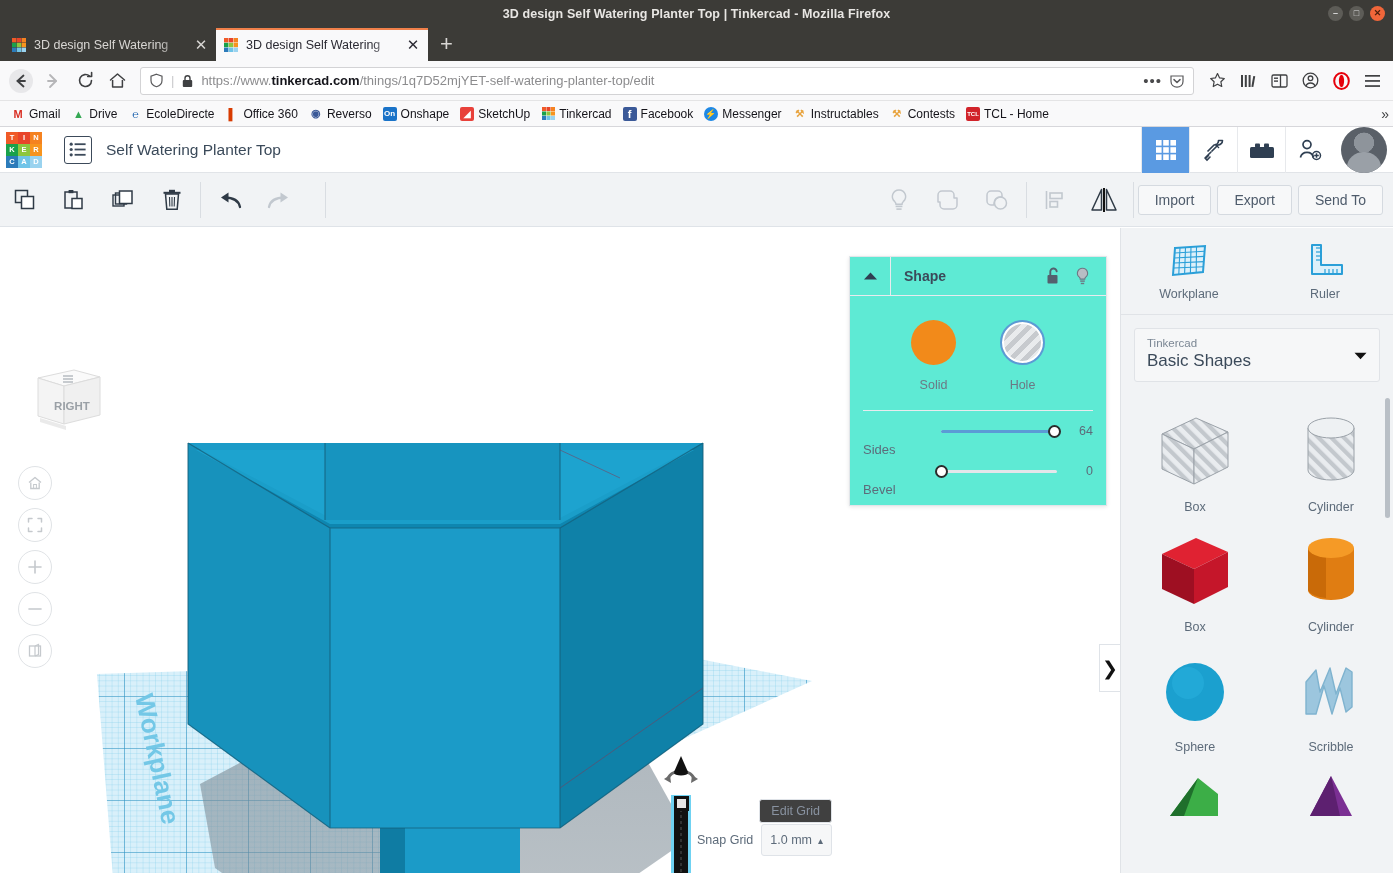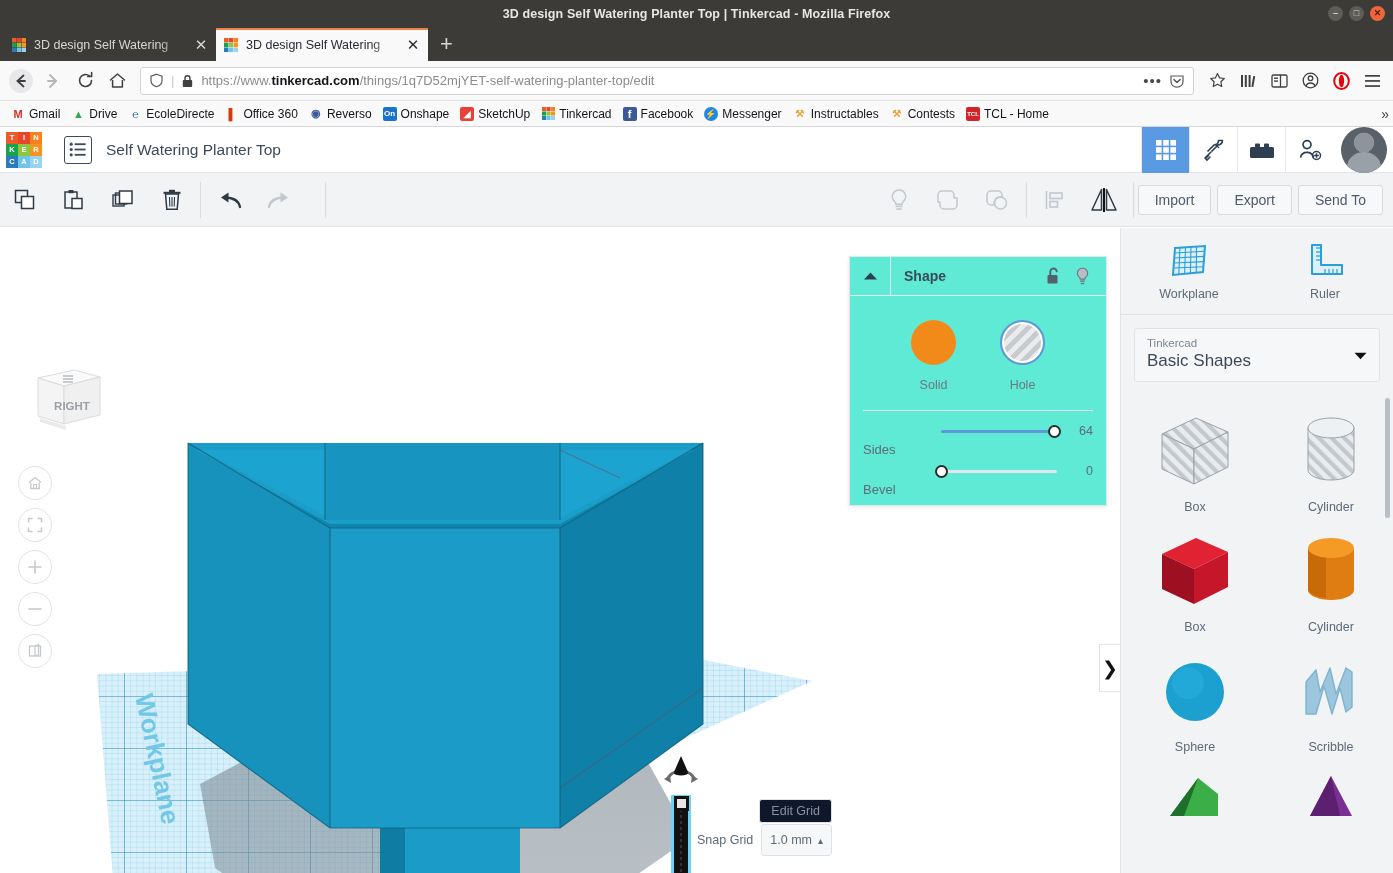--- a/index.html
+++ b/index.html
@@ -116,21 +116,21 @@
   .track .knob { position: absolute; top: 50%; width: 13px; height: 13px; margin-top:-6.5px; margin-left:-6.5px;
     border: 2px solid #2b2b2b; border-radius: 50%; background: #fff; }
   .sval { width: 26px; text-align: right; font-size: 12.5px; color: #5d6b7a; }
 
   #paneltoggle { position: absolute; right: 273px; top: 517px; width: 21px; height: 48px; background: #fff;
     border: 1px solid #dfe3e8; border-right: none; display:flex;align-items:center;justify-content:center;
     font-size: 19px; color: #111; }
 
   
   #editgrid { position: absolute; right: 288px; bottom: 50px; height: 24px; padding: 0 11px;
-    border: 1px solid #dfe3e8; border-radius: 3px; background: #0f172a; color: #8892a0; font-size: 12.5px;
+    border: 1px solid #dfe3e8; border-radius: 3px; background: #404040; color: #8892a0; font-size: 12.5px;
     display: flex; align-items: center; }
   #snapgrid { position: absolute; right: 288px; bottom: 17px; display: flex; align-items: center; gap: 8px;
     font-size: 12.5px; color: #5d6b7a; }
   #snapsel { height: 32px; padding: 15px 8px; border: 1px solid #dfe3e8; border-radius: 3px; background: #f6f7f8;
     display:flex; align-items:center; gap: 6px; color: #5d6b7a; }
 
   
   #sidebar { position: absolute; right: 0; top: 101px; width: 273px; bottom: 0; background: #f1f3f5;
     border-left: 1px solid #e0e3e7; display: flex; flex-direction: column; }
   #sb-tools { height: 87px; display: flex; border-bottom: 1px solid #e0e3e7; }

